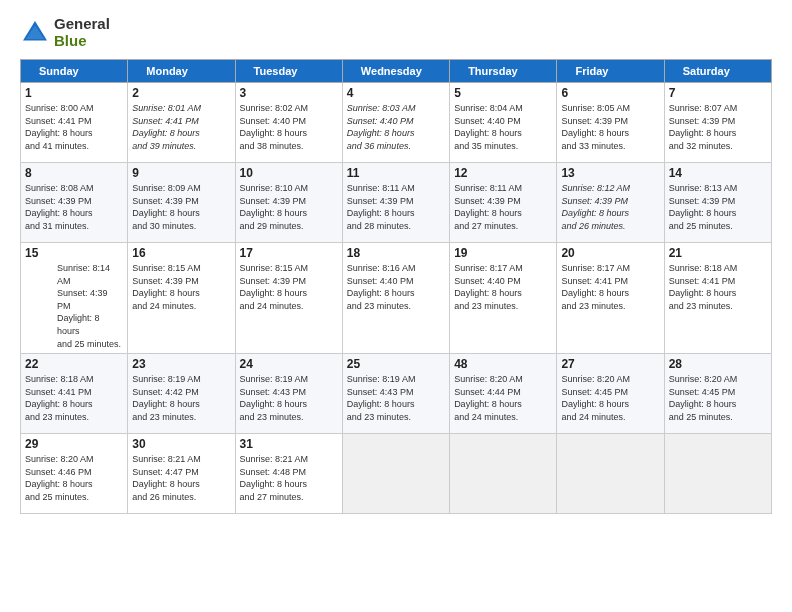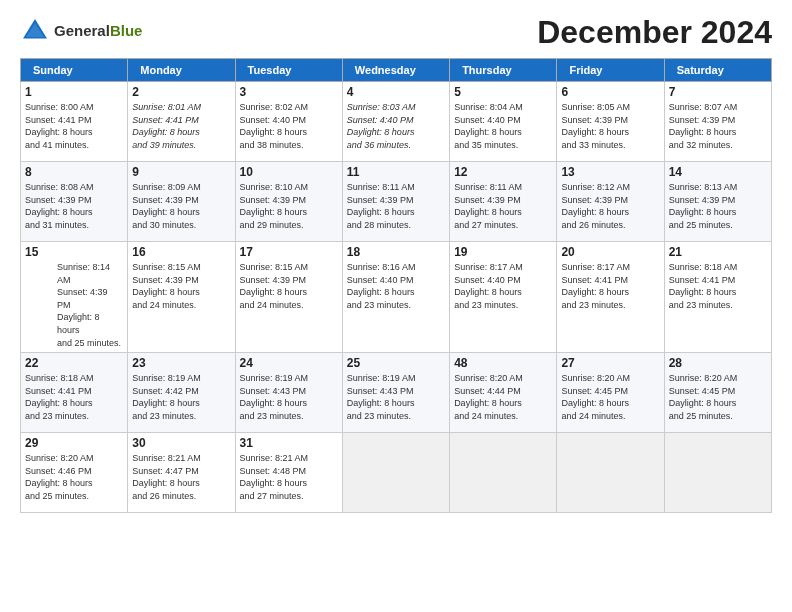--- a/index.html
+++ b/index.html
@@ -22,21 +22,21 @@
       align-items: flex-start;
       margin-bottom: 10px;
     }
     .logo {
       display: flex;
       align-items: center;
       gap: 4px;
     }
     .logo-text {
       display: flex;
-      flex-direction: row;
+      flex-direction: column;
       line-height: 1.1;
     }
     .logo-general {
       font-size: 15px;
       font-weight: bold;
       color: #333;
     }
     .logo-blue {
       font-size: 15px;
       font-weight: bold;
@@ -63,21 +63,21 @@
     .calendar {
       width: 100%;
       border-collapse: collapse;
       font-size: 9.5px;
     }
     .calendar thead tr th {
       background: #1a6fc4;
       color: #fff;
       font-weight: bold;
       font-size: 11px;
-      padding: 5px 12px;
+      padding: 5px 18px;
       text-align: left;
       border: 1px solid #aaa;
     }
     .calendar tbody tr td {
       vertical-align: top;
       border: 1px solid #ccc;
       padding: 3px 4px;
       width: calc(100% / 7);
       height: 80px;
     }
@@ -112,21 +112,20 @@
       <svg class="logo-icon" viewBox="0 0 40 40">
         <polygon points="20,4 36,30 4,30" fill="#1a6fc4"></polygon>
         <polygon points="20,10 32,28 8,28" fill="#5aa0e0" opacity="0.4"></polygon>
       </svg>
       <div class="logo-text">
         <span class="logo-general">General</span>
         <span class="logo-blue">Blue</span>
       </div>
     </div>
     <div class="title-block">
-      <div class="title-month">December 2024</div>
     </div>
   </div>
 
   <table class="calendar">
     <thead>
       <tr>
 
       <th>Sunday</th>
           <th>Monday</th>
           <th>Tuesday</th>
@@ -219,21 +218,21 @@
           </td>
           <td>
             <span class="day-num">12</span>
             <div class="day-info" style="white-space: pre-line;">Sunrise: 8:11 AM
 Sunset: 4:39 PM
 Daylight: 8 hours
 and 27 minutes.</div>
           </td>
           <td>
             <span class="day-num">13</span>
-            <div class="day-info" style="white-space: pre-line;">Sunrise: 8:12 AM
+            <div class="day-info" style="white-space: pre-line; font-style: italic;">Sunrise: 8:12 AM
 Sunset: 4:39 PM
 Daylight: 8 hours
 and 26 minutes.</div>
           </td>
           <td>
             <span class="day-num">14</span>
             <div class="day-info" style="white-space: pre-line;">Sunrise: 8:13 AM
 Sunset: 4:39 PM
 Daylight: 8 hours
 and 25 minutes.</div>

